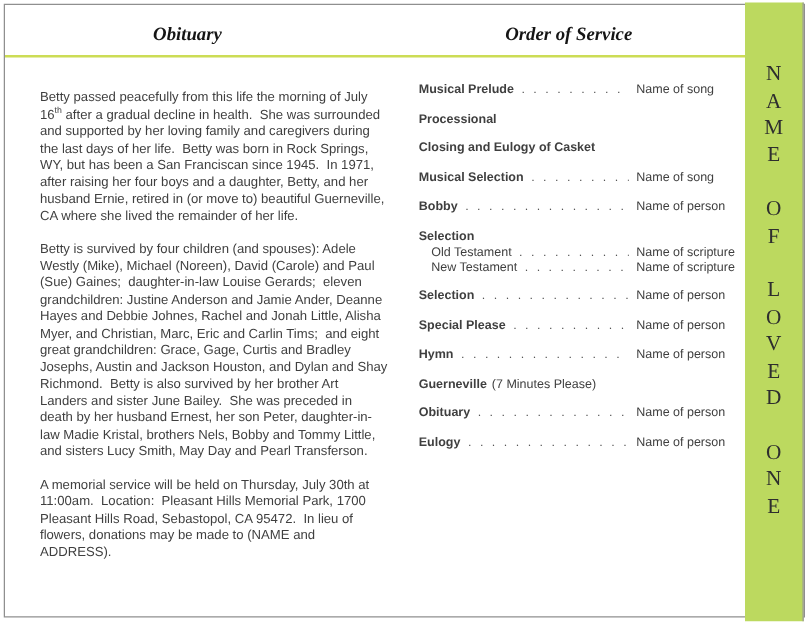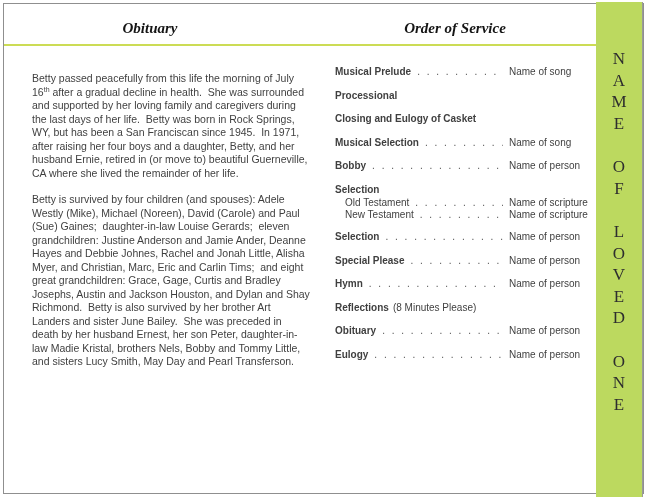--- a/index.html
+++ b/index.html
@@ -39,20 +39,21 @@
 <div class="stage">
   <div class="page-card"></div>
 
   <div class="hdr hdr-left">Obituary</div>
   <div class="hdr hdr-right">Order of Service</div>
   <div class="header-rule"></div>
 
   <div class="obit-col">
     <p><span>Betty passed peacefully from this life the morning of July 16</span><sup>th</sup><span> after a gradual decline in health.  She was surrounded and supported by her loving family and caregivers during the last days of her life.  Betty was born in Rock Springs, WY, but has been a San Franciscan since 1945.  In 1971, after raising her four boys and a daughter, Betty, and her husband Ernie, retired in (or move to) beautiful Guerneville, CA where she lived the remainder of her life.</span></p>
     <p><span>Betty is survived by four children (and spouses): Adele Westly (Mike), Michael (Noreen), David (Carole) and Paul (Sue) Gaines;  daughter-in-law Louise Gerards;  eleven grandchildren: Justine Anderson and Jamie Ander, Deanne Hayes and Debbie Johnes, Rachel and Jonah Little, Alisha Myer, and Christian, Marc, Eric and Carlin Tims;  and eight great grandchildren: Grace, Gage, Curtis and Bradley Josephs, Austin and Jackson Houston, and Dylan and Shay Richmond.  Betty is also survived by her brother Art Landers and sister June Bailey.  She was preceded in death by her husband Ernest, her son Peter, daughter-in-law Madie Kristal, brothers Nels, Bobby and Tommy Little, and sisters Lucy Smith, May Day and Pearl Transferson.</span></p>
+    <p><span>A memorial service will be held on Thursday, July 30th at 11:00am.  Location:  Pleasant Hills Memorial Park, 1700 Pleasant Hills Road, Sebastopol, CA 95472.  In lieu of flowers, donations may be made to (NAME and ADDRESS).</span></p>
   </div>
 
   <div class="oos-col">
     <div class="row">
       <span class="lbl">Musical Prelude</span>
       <span class="dots"></span>
       <span class="val">Name of song</span>
     </div>
     <div class="row">
       <span class="lbl">Processional</span>
@@ -92,22 +93,22 @@
       <span class="lbl">Special Please</span>
       <span class="dots"></span>
       <span class="val">Name of person</span>
     </div>
     <div class="row">
       <span class="lbl">Hymn</span>
       <span class="dots"></span>
       <span class="val">Name of person</span>
     </div>
     <div class="row">
-      <span class="lbl">Reflections</span>
-      <span class="sfx">(8 Minutes Please)</span>
+      <span class="lbl">Guerneville</span>
+      <span class="sfx">(7 Minutes Please)</span>
     </div>
     <div class="row">
       <span class="lbl">Obituary</span>
       <span class="dots"></span>
       <span class="val">Name of person</span>
     </div>
     <div class="row">
       <span class="lbl">Eulogy</span>
       <span class="dots"></span>
       <span class="val">Name of person</span>

